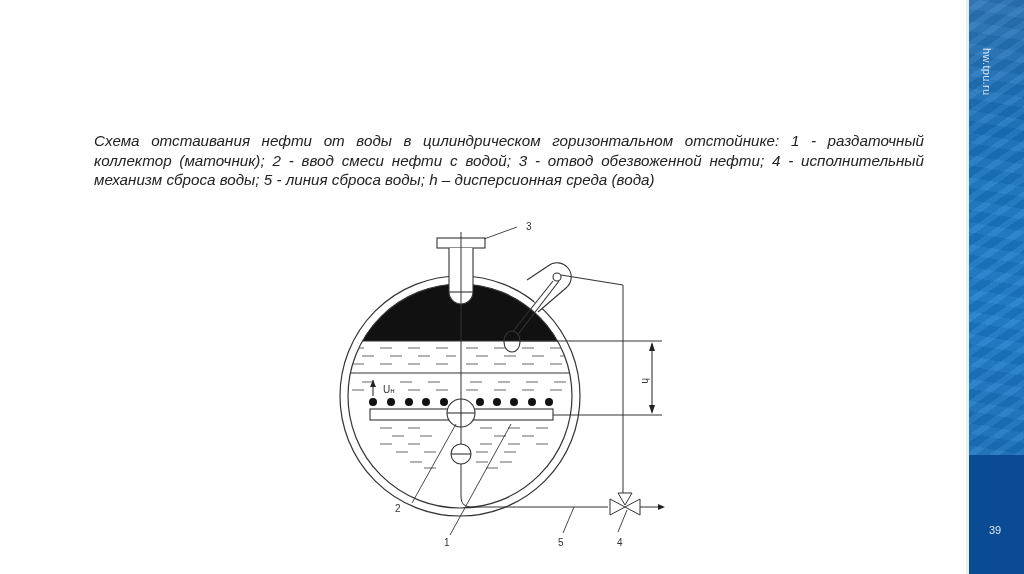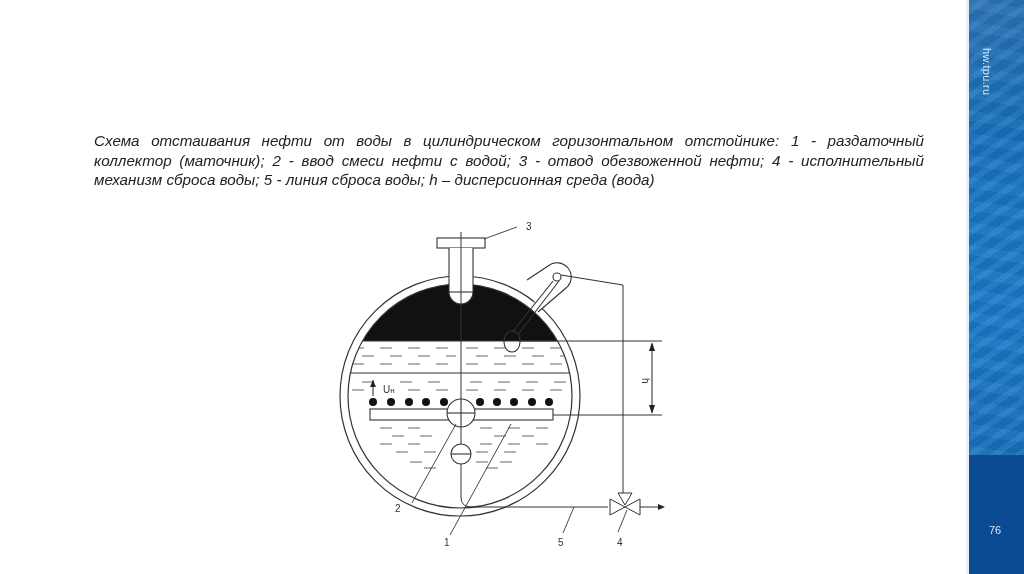--- a/index.html
+++ b/index.html
@@ -240,15 +240,15 @@
     <text x="444" y="546">1</text>
     <text x="558" y="546">5</text>
     <text x="617" y="546">4</text>
   </svg>
 
   <div class="sidebar">
     <div class="sidebar-photo"></div>
     <div class="sidebar-edge"></div>
   </div>
   <div class="site-url">hw.tpu.ru</div>
-  <div class="page-number">76</div>
+  <div class="page-number">39</div>
 
 </div>
 
 </body></html>

